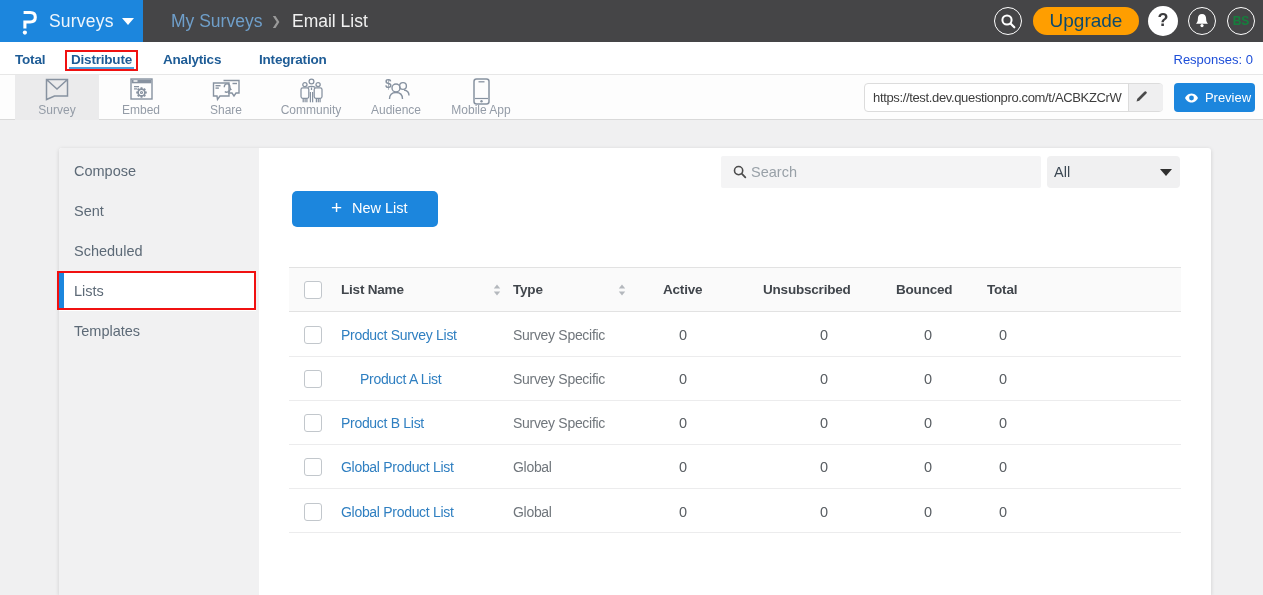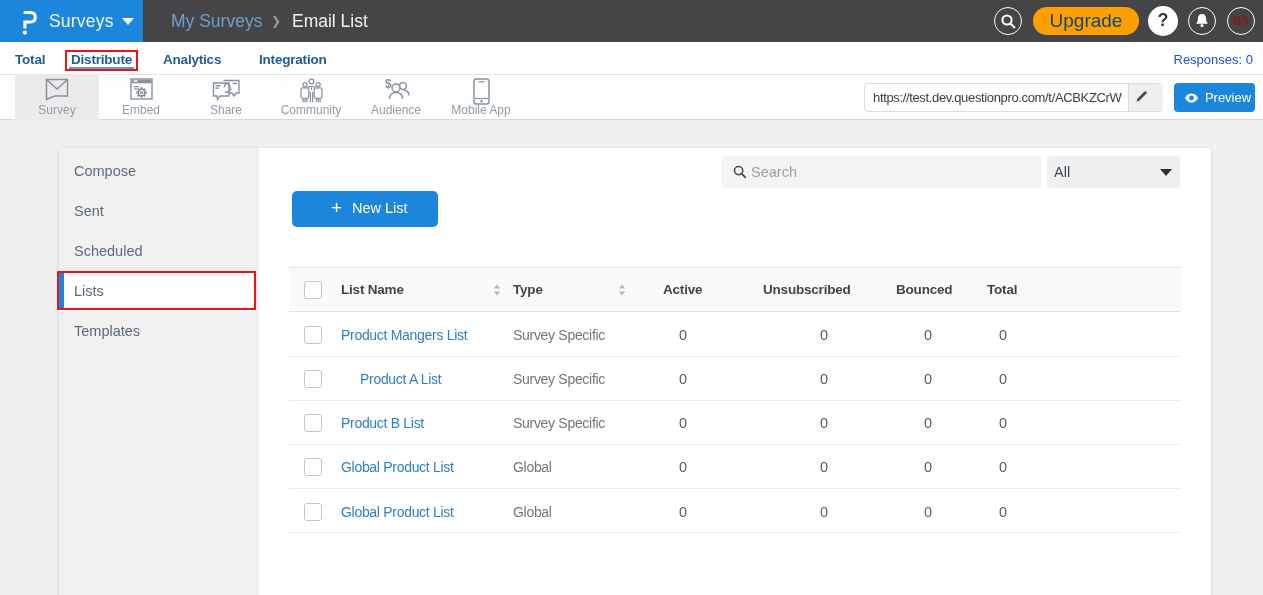--- a/index.html
+++ b/index.html
@@ -12,21 +12,21 @@
 #logoarea { left:0; top:0; width:143px; height:42px; background:#1c86dd; }
 #surveys { left:49px; top:0; height:42px; line-height:42px; color:#eef5fc; font-size:17.5px; letter-spacing:0.2px; }
 #scaret { left:122px; top:18px; width:0; height:0; border-left:6px solid transparent; border-right:6px solid transparent; border-top:7px solid #fff; }
 #crumb1 { left:171px; top:0; height:42px; line-height:42px; color:#6f9fca; font-size:17.5px; }
 #crumbsep { left:271px; top:0; height:42px; line-height:42px; color:#9a9a9a; font-size:12px; }
 #crumb2 { left:292px; top:0; height:42px; line-height:42px; color:#f1f1f1; font-size:17.5px; }
 #searchcirc { left:994px; top:7px; width:28px; height:28px; border:1.4px solid #fff; border-radius:50%; }
 #upgrade { left:1033px; top:7px; width:106px; height:28px; background:#ff9e00; border-radius:14px; color:#0c4a6e; font-size:19px; font-weight:500; text-align:center; line-height:28px; }
 #helpcirc { left:1148px; top:6px; width:30px; height:30px; background:#fff; border-radius:50%; color:#3b3b3d; font-weight:700; font-size:18px; text-align:center; line-height:29px; }
 #bellcirc { left:1188px; top:7px; width:28px; height:28px; border:1.4px solid #fff; border-radius:50%; }
-#bscirc { left:1227px; top:7px; width:28px; height:28px; border:1.4px solid #fff; border-radius:50%; color:#7f1d1d; font-size:12px; font-weight:600; text-align:center; line-height:26px; }
+#bscirc { left:1227px; top:7px; width:28px; height:28px; border:1.4px solid #fff; border-radius:50%; color:#15803d; font-size:12px; font-weight:600; text-align:center; line-height:26px; }
 
 
 #tabsrow { left:0; top:42px; width:1263px; height:33px; background:#fff; border-bottom:1px solid #e7e7e7; }
 .tab { top:44px; height:32px; line-height:32px; color:#1e5c96; font-size:13.5px; letter-spacing:-0.2px; font-weight:600; }
 #tabEdit { left:15px; }
 #tabDistribute { left:71px; }
 #distUnderline { left:69px; top:66.5px; width:65px; height:2px; background:#4d9fdd; }
 #redboxDist { left:65px; top:49.5px; width:73px; height:21px; border:2px solid #f01111; }
 #tabAnalytics { left:163px; }
 #tabIntegration { left:250px;margin-left:9px; }
@@ -237,21 +237,21 @@
  <path d="M4 0.5 L7.2 4.6 H0.8 Z" fill="#b4b8bd"></path>
  <path d="M4 11.5 L0.8 7.4 H7.2 Z" fill="#b4b8bd"></path>
 </svg>
 <div class="abs hlbl" style="left:663px;top:282px">Active</div>
 <div class="abs hlbl" style="left:763px;top:282px">Unsubscribed</div>
 <div class="abs hlbl" style="left:896px;top:282px">Bounced</div>
 <div class="abs hlbl" style="left:987px;top:282px">Total</div>
 
 <div class="abs row" style="top:313px"></div>
 <div class="abs hcb" style="top:326px"></div>
-<div class="abs lnk" style="left:341px;top:327px">Product Mangers List</div>
+<div class="abs lnk" style="left:341px;top:327px">Product Survey List</div>
 <div class="abs typ" style="left:513px;top:327px">Survey Specific</div>
 <div class="abs zero" style="left:663px;top:327px">0</div>
 <div class="abs zero" style="left:804px;top:327px">0</div>
 <div class="abs zero" style="left:908px;top:327px">0</div>
 <div class="abs zero" style="left:983px;top:327px">0</div>
 
 <div class="abs row" style="top:357px"></div>
 <div class="abs hcb" style="top:370px"></div>
 <div class="abs lnk" style="left:360px;top:371px">Product A List</div>
 <div class="abs typ" style="left:513px;top:371px">Survey Specific</div>

